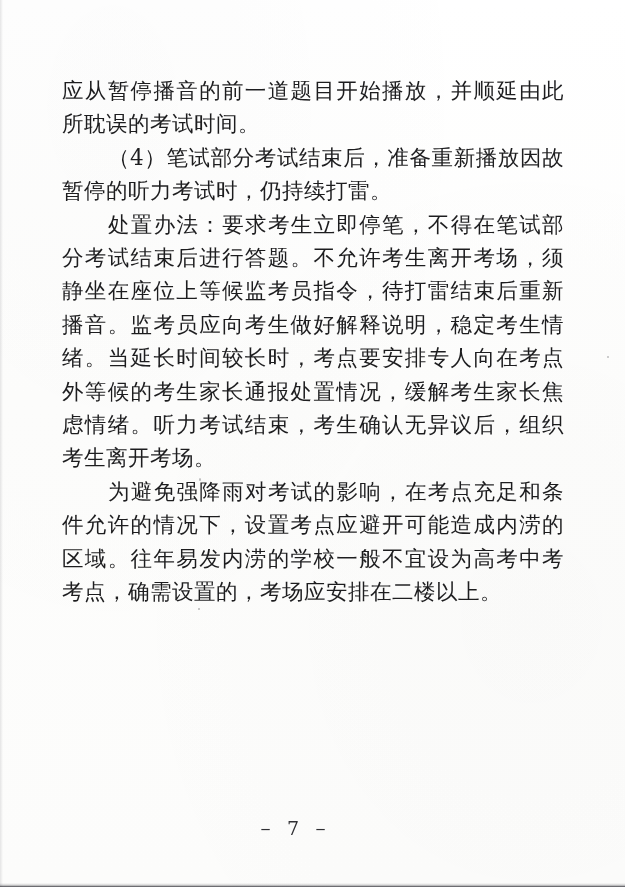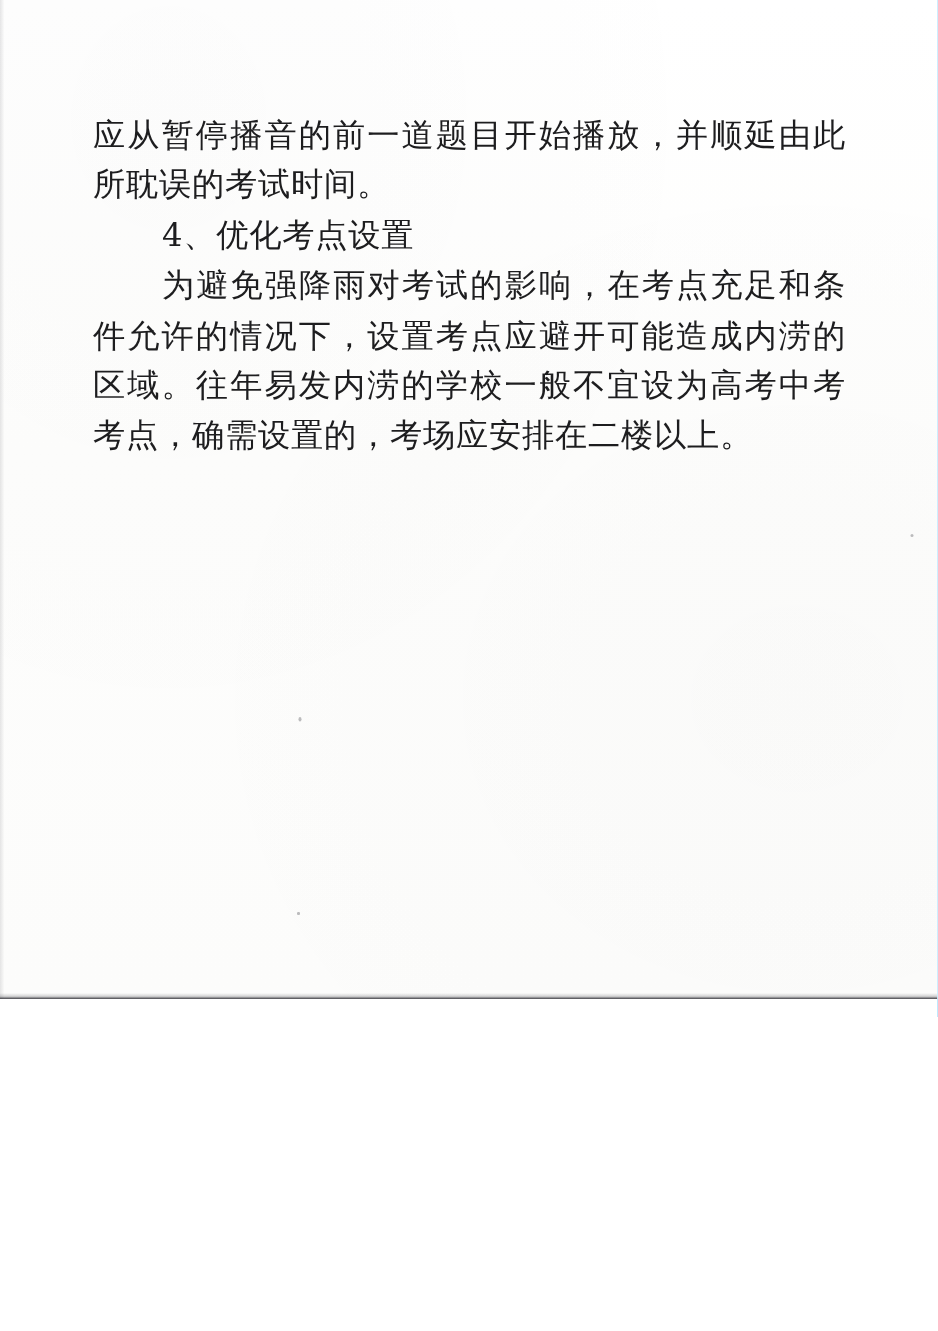--- a/index.html
+++ b/index.html
@@ -7,22 +7,22 @@
     padding: 0;
     background: #ffffff;
   }
   body {
     font-family: "DejaVu Serif", "Liberation Serif", serif;
   }
 
   #page {
     position: relative;
     width: 625px;
-    height: 666px;
-    background: #7dd3fc;
+    height: 887px;
+    background: #fdba74;
     overflow: hidden;
     box-sizing: border-box;
   }
 
   
   #paper-tone {
     position: absolute;
     inset: 0;
     background:
       radial-gradient(ellipse at 18% 12%, rgba(0,0,0,0.012), rgba(0,0,0,0) 55%),
@@ -103,24 +103,25 @@
 
 <div id="page">
 
   <div id="paper-tone"></div>
   <div id="scan-edge-left"></div>
 
   <div id="content">
 
     <p class="para">应从暂停播音的前一道题目开始播放，并顺延由此所耽误的考试时间。</p>
 
+    <p class="para indent">（4）笔试部分考试结束后，准备重新播放因故暂停的听力考试时，仍持续打雷。</p>
+
+    <p class="para indent">处置办法：要求考生立即停笔，不得在笔试部分考试结束后进行答题。不允许考生离开考场，须静坐在座位上等候监考员指令，待打雷结束后重新播音。监考员应向考生做好解释说明，稳定考生情绪。当延长时间较长时，考点要安排专人向在考点外等候的考生家长通报处置情况，缓解考生家长焦虑情绪。听力考试结束，考生确认无异议后，组织考生离开考场。</p>
 
 
-
-    <p class="para indent">4、优化考点设置</p>
 
     <p class="para indent">为避免强降雨对考试的影响，在考点充足和条件允许的情况下，设置考点应避开可能造成内涝的区域。往年易发内涝的学校一般不宜设为高考中考考点，确需设置的，考场应安排在二楼以上。</p>
 
   </div>
 
   <div id="page-number">－ 7 －</div>
 
   <div class="speck" style="left:607px; top:356px; width:2px; height:2px;"></div>
   <div class="speck" style="left:133px; top:195px; width:1.5px; height:1.5px;"></div>
   <div class="speck" style="left:198px; top:608px; width:1.5px; height:1.5px;"></div>

